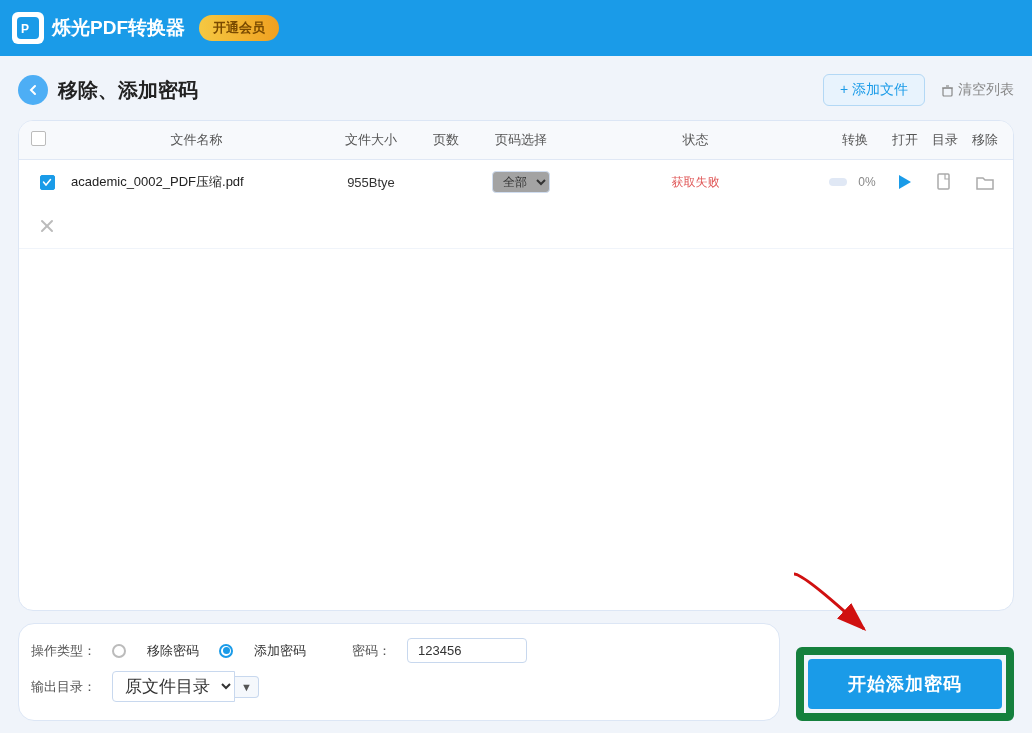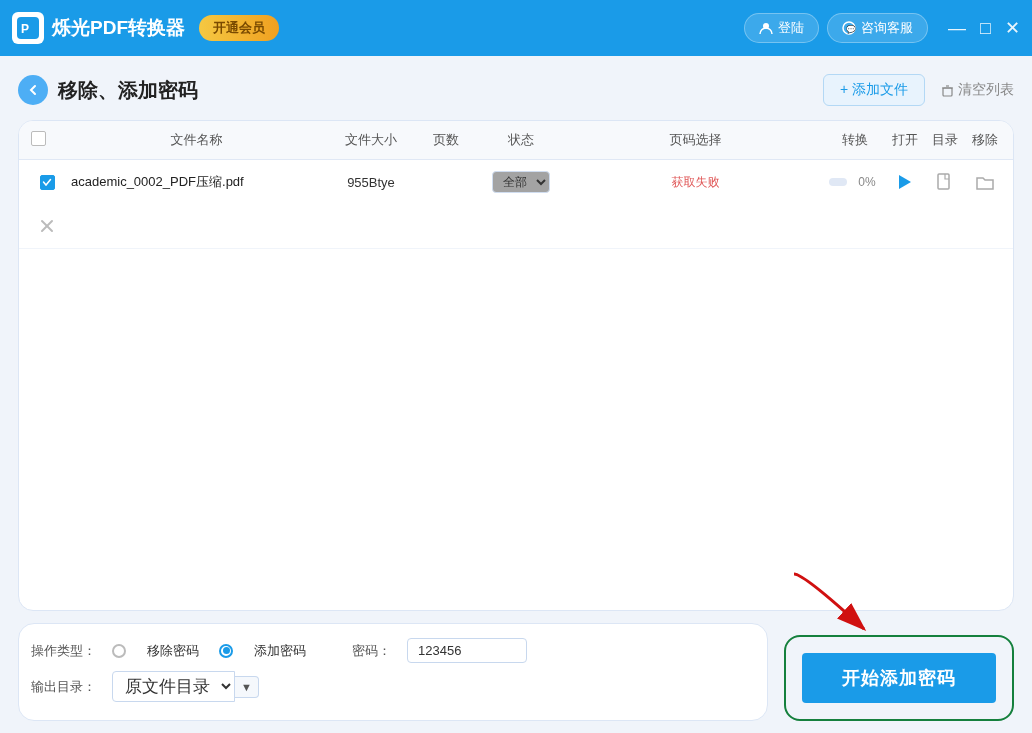--- a/index.html
+++ b/index.html
@@ -384,23 +384,23 @@
       font-weight: bold;
       cursor: pointer;
       position: absolute;
       right: 30px;
       bottom: 60px;
       letter-spacing: 1px;
     }
 
     
     .start-btn-highlight {
-      border: 2px solid #15803d;
-      border-radius: 16px;
-      padding: 16px;
+      border: 8px solid #15803d;
+      border-radius: 6px;
+      padding: 4px;
       display: inline-block;
     }
 
     
     .footer {
       margin-top: 8px;
       display: flex;
       justify-content: space-between;
       align-items: center;
     }
@@ -438,41 +438,20 @@
 
 <div class="titlebar">
   <div class="titlebar-logo">
     <svg width="22" height="22" viewBox="0 0 22 22">
       <rect width="22" height="22" rx="4" fill="#1a9be8"></rect>
       <text x="4" y="16" font-size="12" fill="#fff" font-weight="bold">P</text>
     </svg>
   </div>
   <span class="titlebar-appname">烁光PDF转换器</span>
   <button class="titlebar-vip-btn">开通会员</button>
-  <div class="titlebar-right">
-    <button class="titlebar-btn">
-      <svg width="14" height="14" viewBox="0 0 14 14">
-          <circle cx="7" cy="5" r="3" fill="#fff"></circle>
-          <path d="M1 13c0-3.3 2.7-6 6-6s6 2.7 6 6" stroke="#fff" stroke-width="1.5" fill="none"></path>
-        </svg>
-      <span>登陆</span>
-    </button>
-    <button class="titlebar-btn">
-      <svg width="14" height="14" viewBox="0 0 14 14">
-          <circle cx="7" cy="7" r="6" stroke="#fff" stroke-width="1.5" fill="none"></circle>
-          <text x="4" y="11" font-size="8" fill="#fff">💬</text>
-        </svg>
-      <span>咨询客服</span>
-    </button>
-    <div class="win-controls">
-      <span class="win-ctrl">—</span>
-      <span class="win-ctrl">□</span>
-      <span class="win-ctrl">✕</span>
-    </div>
-  </div>
 </div>
 
 <div class="main">
 
   <div class="page-header">
     <div class="page-header-left">
       <button class="back-btn">
         <svg width="12" height="12" viewBox="0 0 12 12">
             <path d="M8 2L4 6l4 4" stroke="#fff" stroke-width="2" fill="none" stroke-linecap="round"></path>
           </svg>
@@ -493,22 +472,22 @@
   </div>
 
   <div class="table-wrapper">
     <div class="table-header">
       <div class="th">
         <div class="cb-empty"></div>
       </div>
       <div class="th">文件名称</div>
       <div class="th">文件大小</div>
       <div class="th">页数</div>
+      <div class="th">页码选择</div>
       <div class="th">状态</div>
-      <div class="th">页码选择</div>
       <div class="th">转换</div>
       <div class="th">打开</div>
       <div class="th">目录</div>
       <div class="th">移除</div>
     </div>
     <div class="table-body">
       <div class="table-row">
         <div class="td checkbox-wrap">
           <div class="cb">
             <svg viewBox="0 0 10 10">

